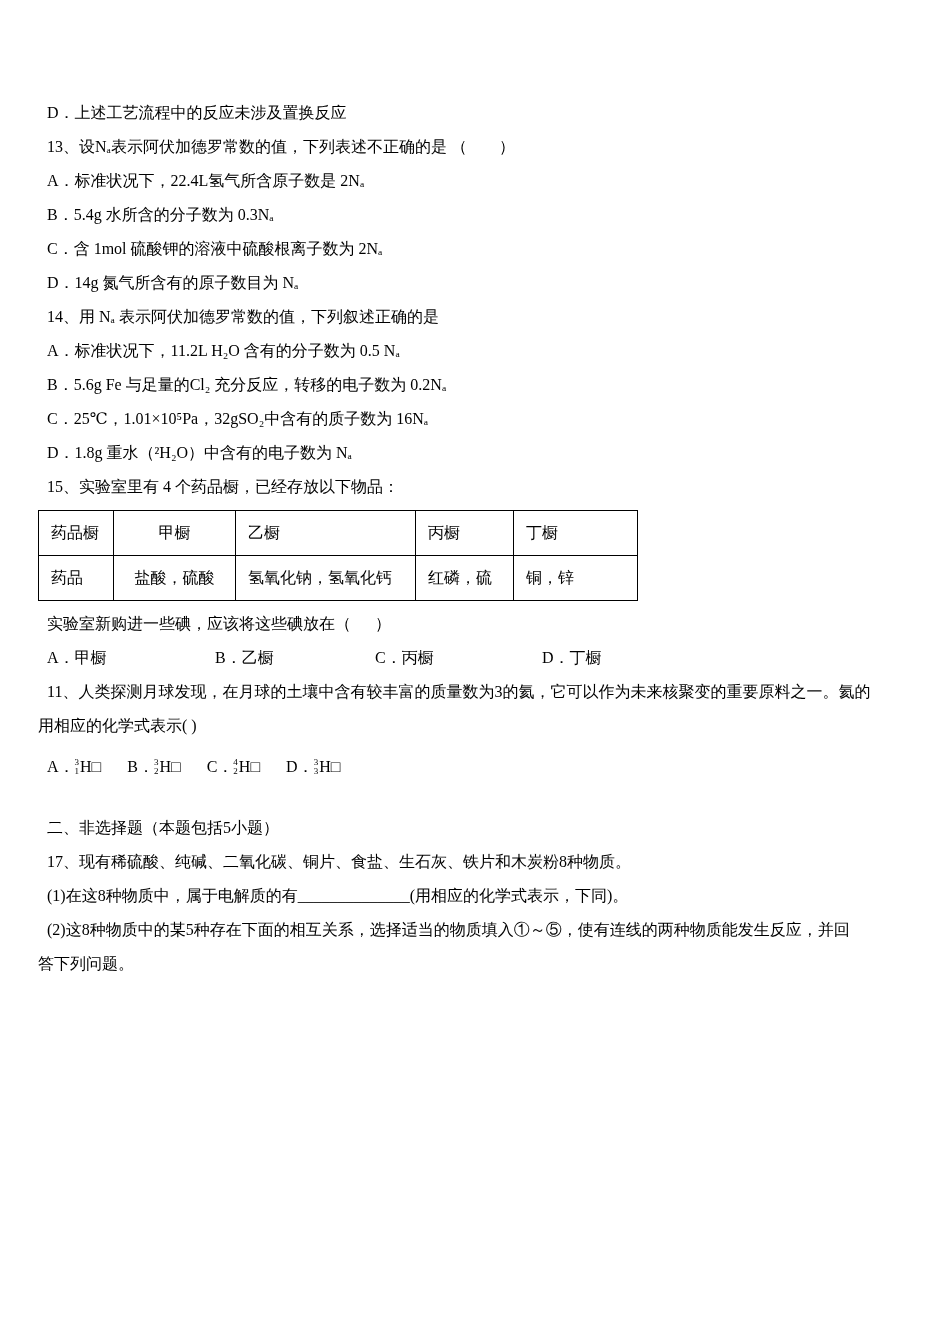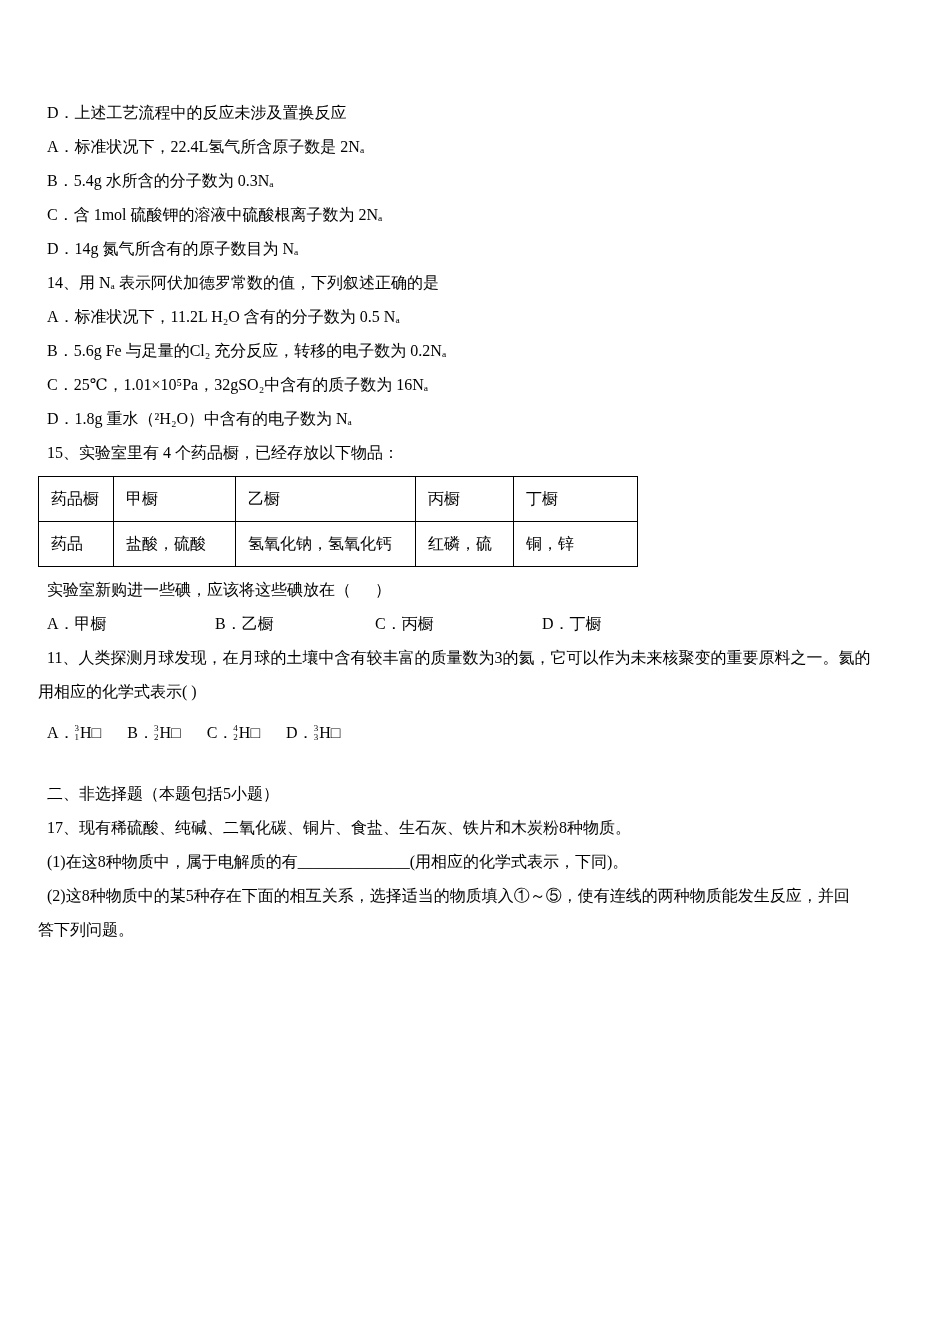--- a/index.html
+++ b/index.html
@@ -31,21 +31,21 @@
   }
   .chem-table td{
     border:1px solid #000;
     height:45px;
     padding:2px 12px;
     font-size:16px;
     vertical-align:middle;
     box-sizing:border-box;
   }
   .c0{width:75px;}
-  .c1{width:122px;}
+  .c1{width:122px;text-align:center;}
   .c2{width:180px;}
   .c3{width:98px;}
   .c4{width:124px;}
   
   .opt-row{
     display:flex;
     padding-left:47px;
     line-height:34px;
   }
   .opt-row .opt{display:inline-block;}
@@ -77,20 +77,21 @@
   }
   .section-head{margin-top:24px;}
 </style>
 </head>
 <body>
 
 <div class="page">
 
   <div class="ln">D．上述工艺流程中的反应未涉及置换反应</div>
 
+  <div class="ln">13、设Nₐ表示阿伏加德罗常数的值，下列表述不正确的是 （        ）</div>
   <div class="ln">A．标准状况下，22.4L氢气所含原子数是 2Nₐ</div>
   <div class="ln">B．5.4g 水所含的分子数为 0.3Nₐ</div>
   <div class="ln">C．含 1mol 硫酸钾的溶液中硫酸根离子数为 2Nₐ</div>
   <div class="ln">D．14g 氮气所含有的原子数目为 Nₐ</div>
 
   <div class="ln">14、用 Nₐ 表示阿伏加德罗常数的值，下列叙述正确的是</div>
   <div class="ln">A．标准状况下，11.2L H₂O 含有的分子数为 0.5 Nₐ</div>
   <div class="ln">B．5.6g Fe 与足量的Cl₂ 充分反应，转移的电子数为 0.2Nₐ</div>
   <div class="ln">C．25℃，1.01×10⁵Pa，32gSO₂中含有的质子数为 16Nₐ</div>
   <div class="ln">D．1.8g 重水（²H₂O）中含有的电子数为 Nₐ</div>

